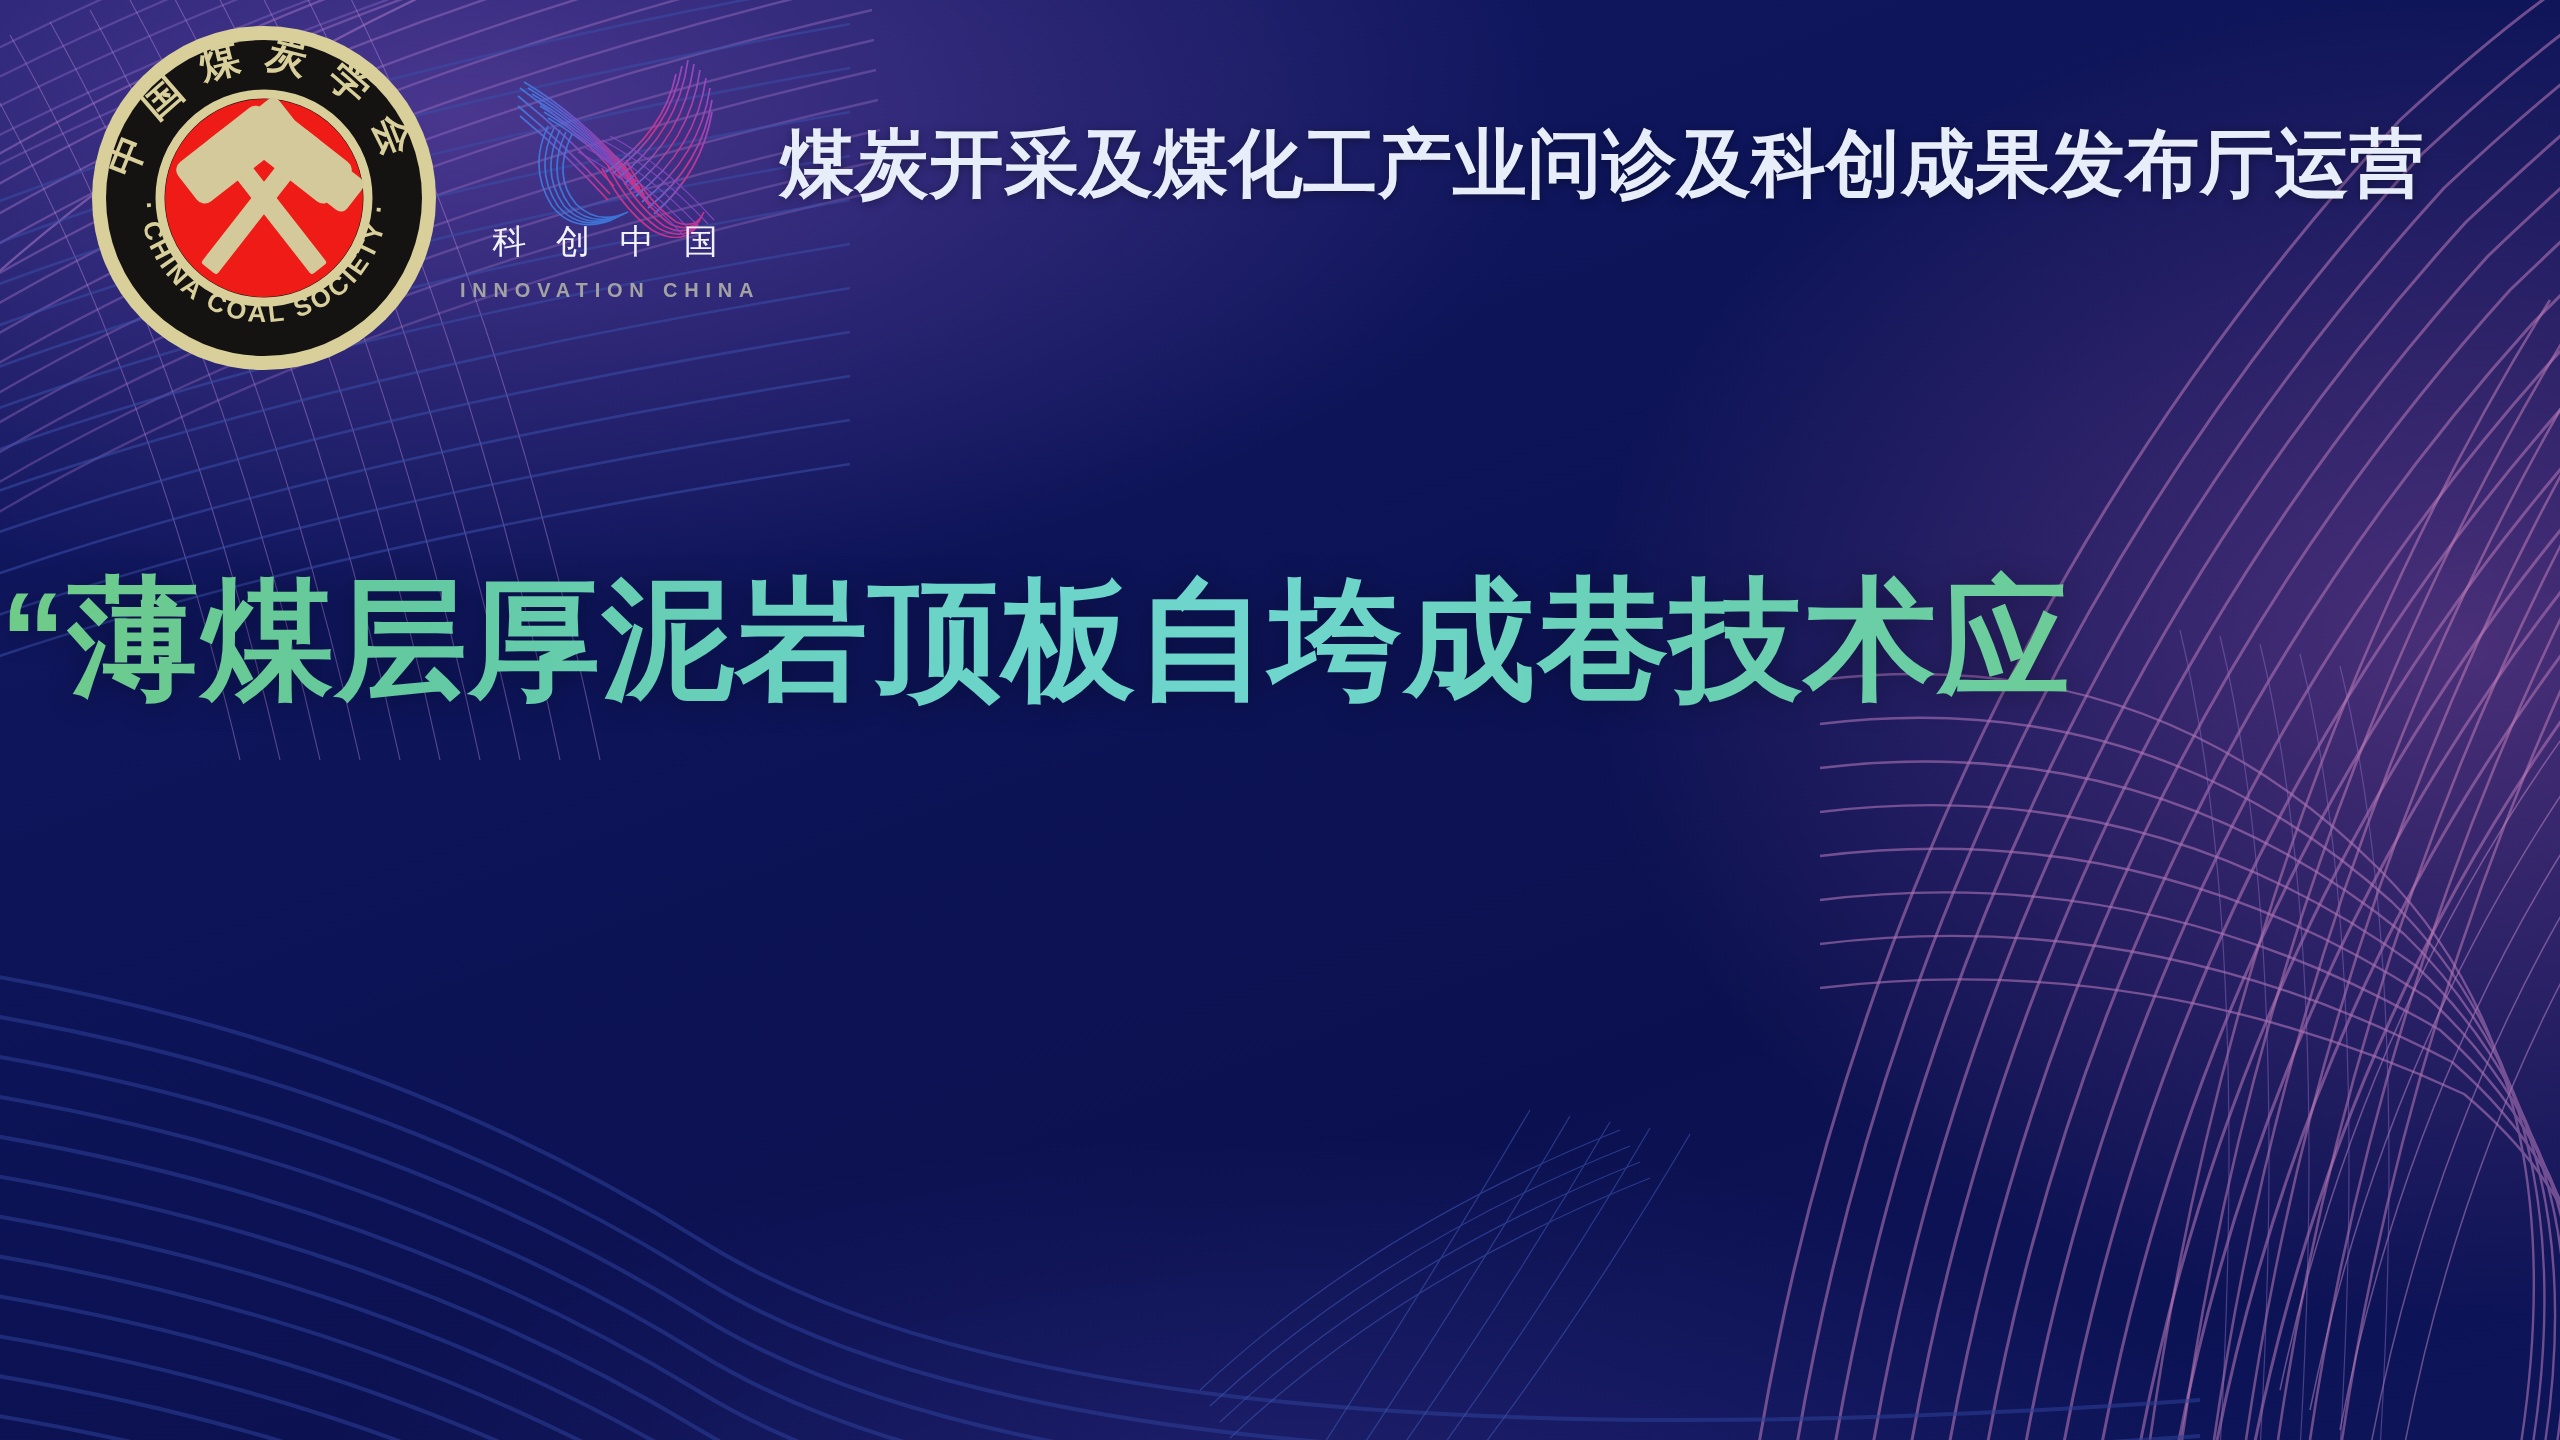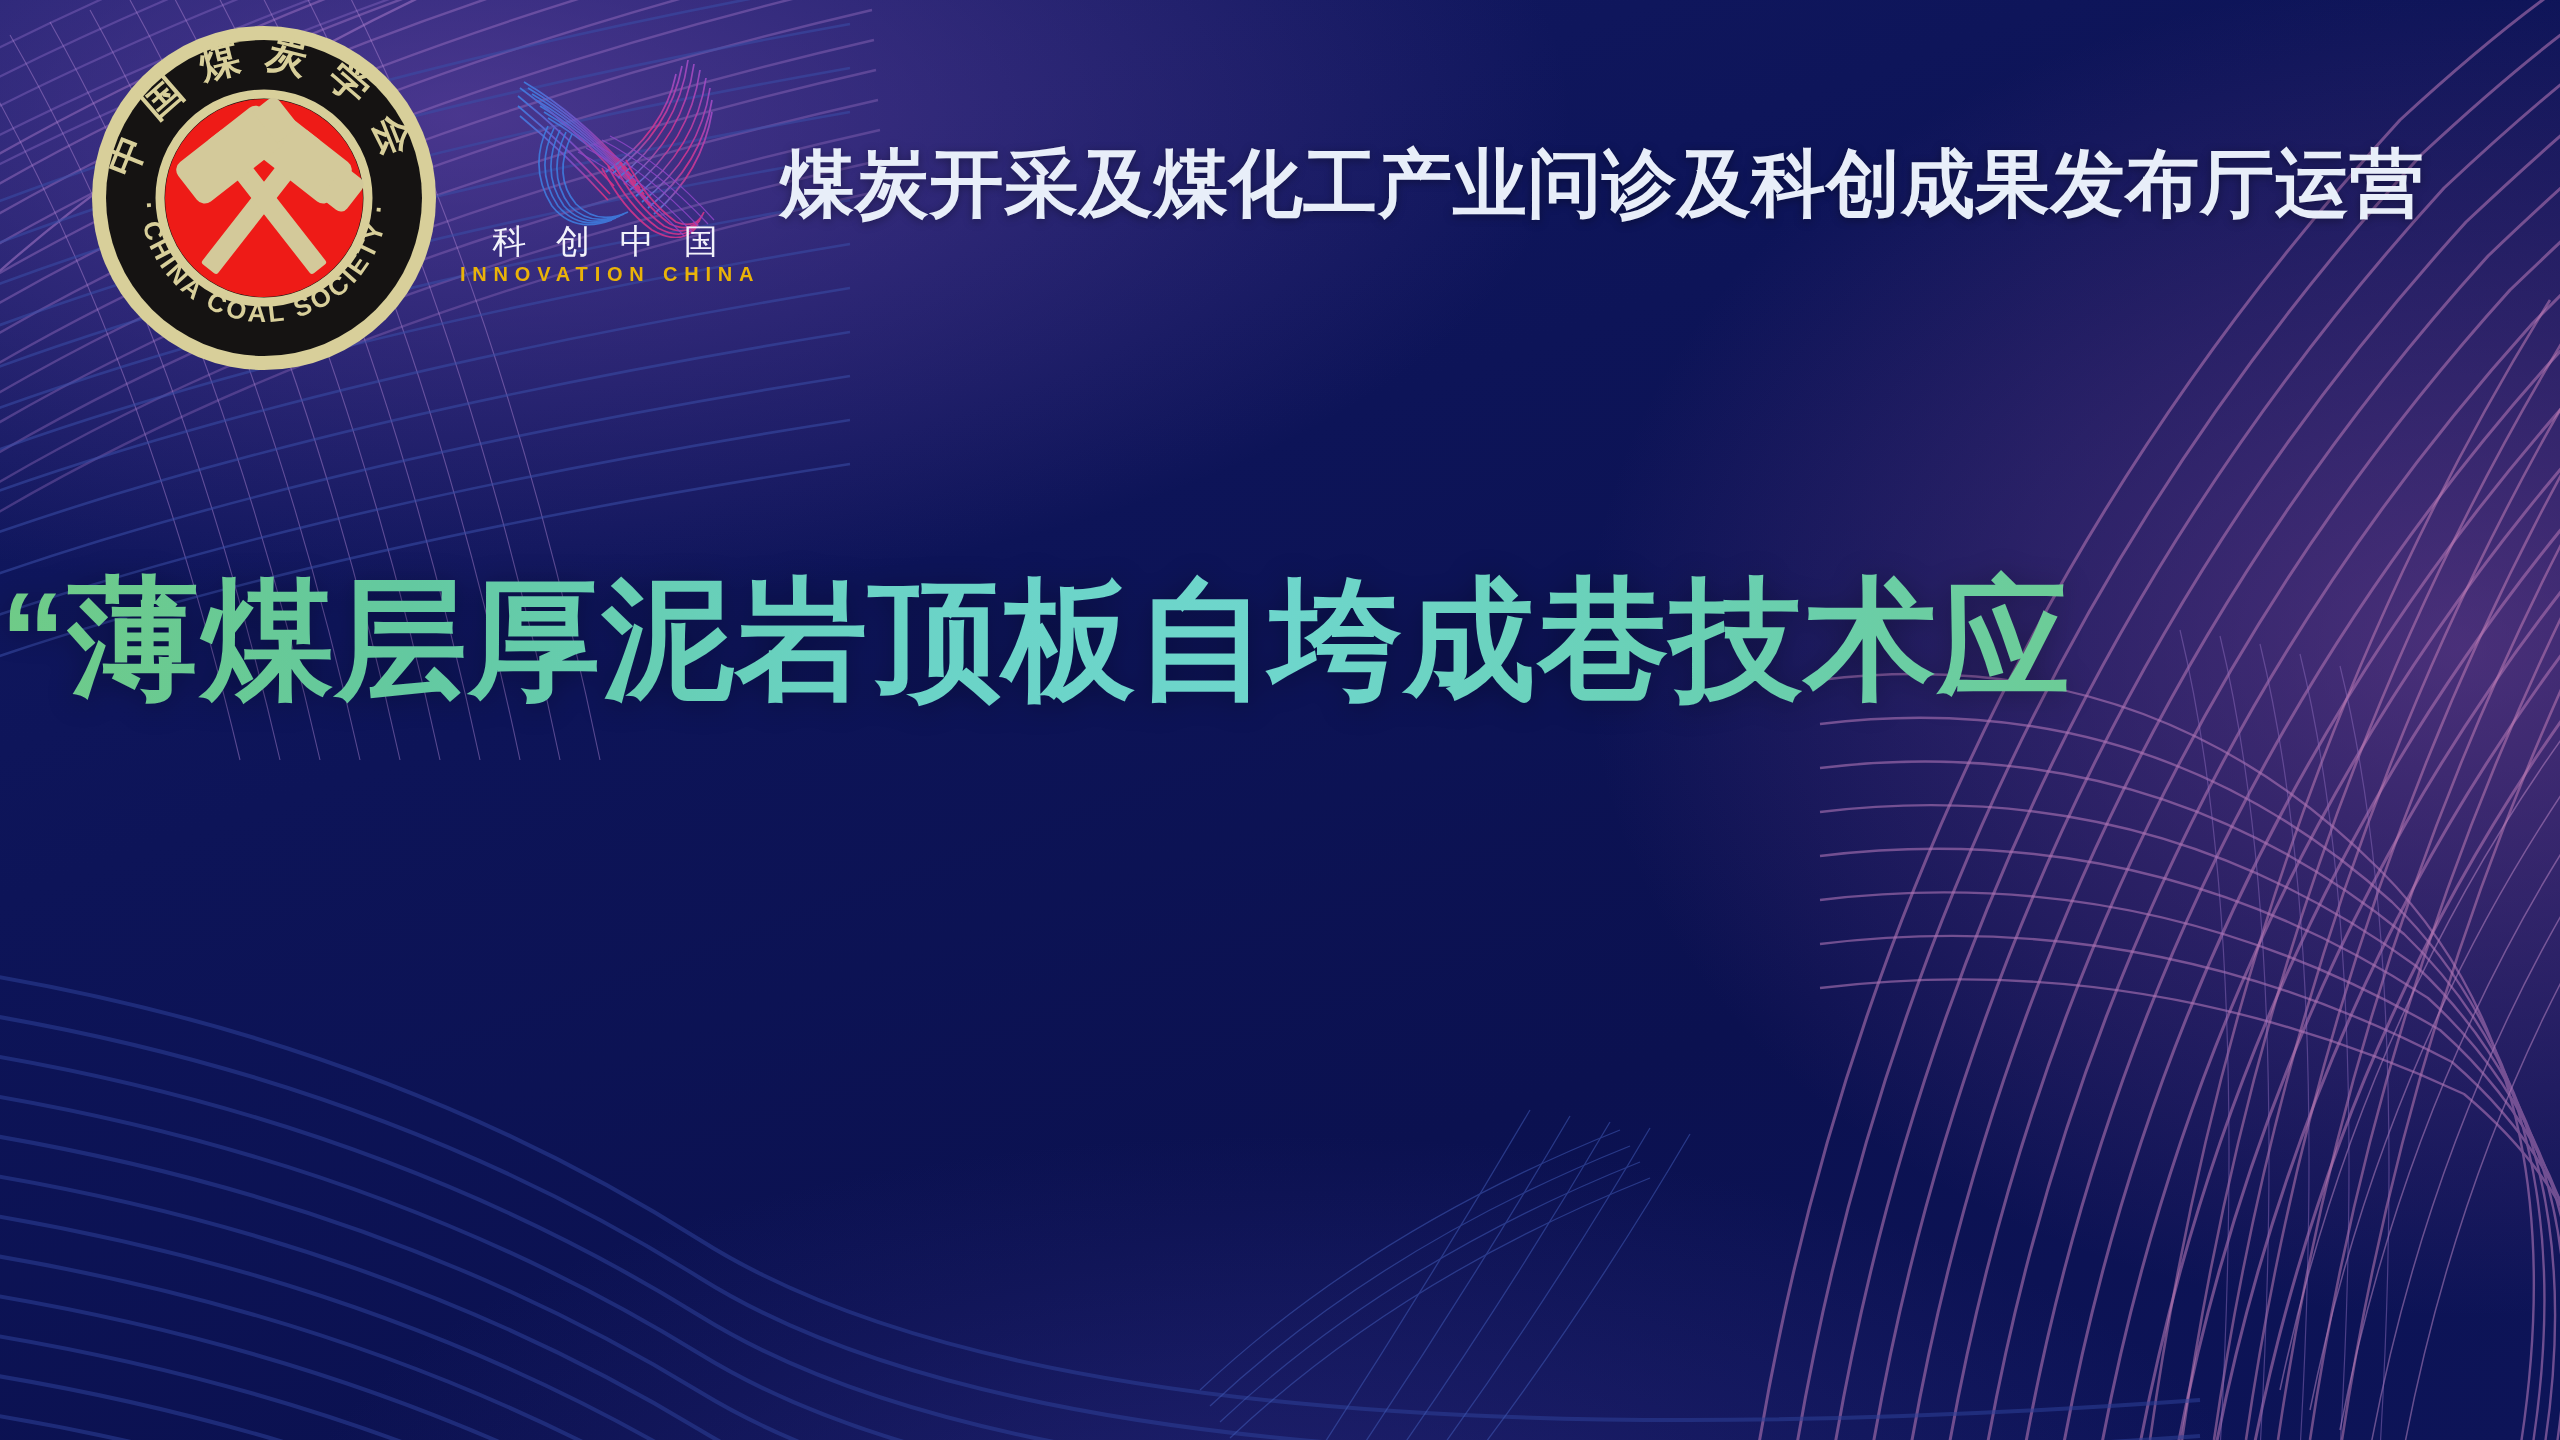--- a/index.html
+++ b/index.html
@@ -47,29 +47,29 @@
     width:320px;height:270px;text-decoration:underline;
   }
   .ic-mark{position:absolute;left:0;top:0;width:320px;height:190px;}
   .ic-cn{
     position:absolute;left:8px;top:176px;width:300px;
     text-align:center;color:#f2f2fb;
     font-size:34px;letter-spacing:.30em;font-weight:400;
     line-height:1;white-space:nowrap;
   }
   .ic-en{
-    position:absolute;left:8px;top:216px;width:300px;
-    text-align:center;color:#eab308;
+    position:absolute;left:8px;top:232px;width:300px;
+    text-align:center;color:#a3a3a3;
     font-size:20px;letter-spacing:.34em;font-weight:600;
     line-height:1;white-space:nowrap;
   }
 
   
   .hdr-title{
-    position:absolute;left:780px;top:144px;
+    position:absolute;left:780px;top:124px;
     width:1680px;
     color:#e8eef9;
     font-size:74px;line-height:1.08;font-weight:700;
     letter-spacing:.01em;
     white-space:nowrap;
     text-shadow:0 2px 10px rgba(0,0,0,.35);
   }
 
   
   #maintitle{

